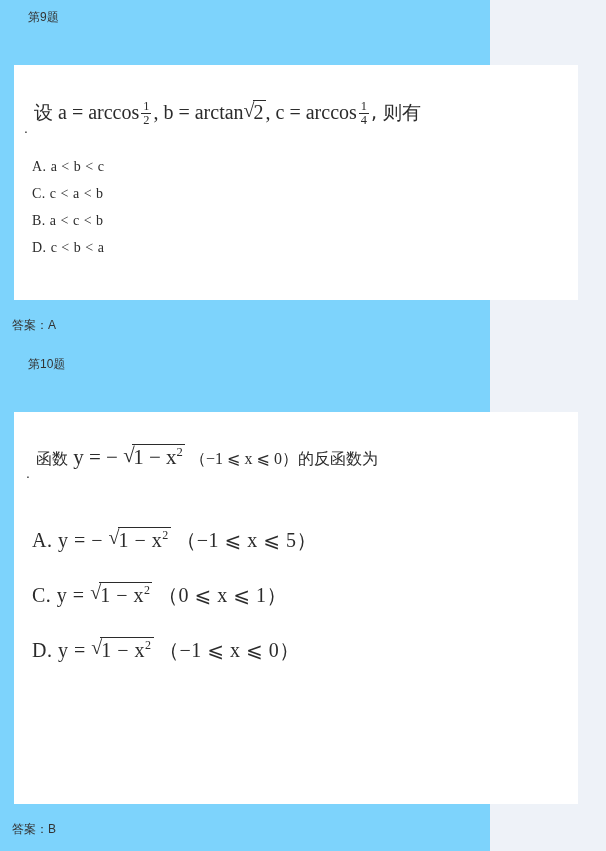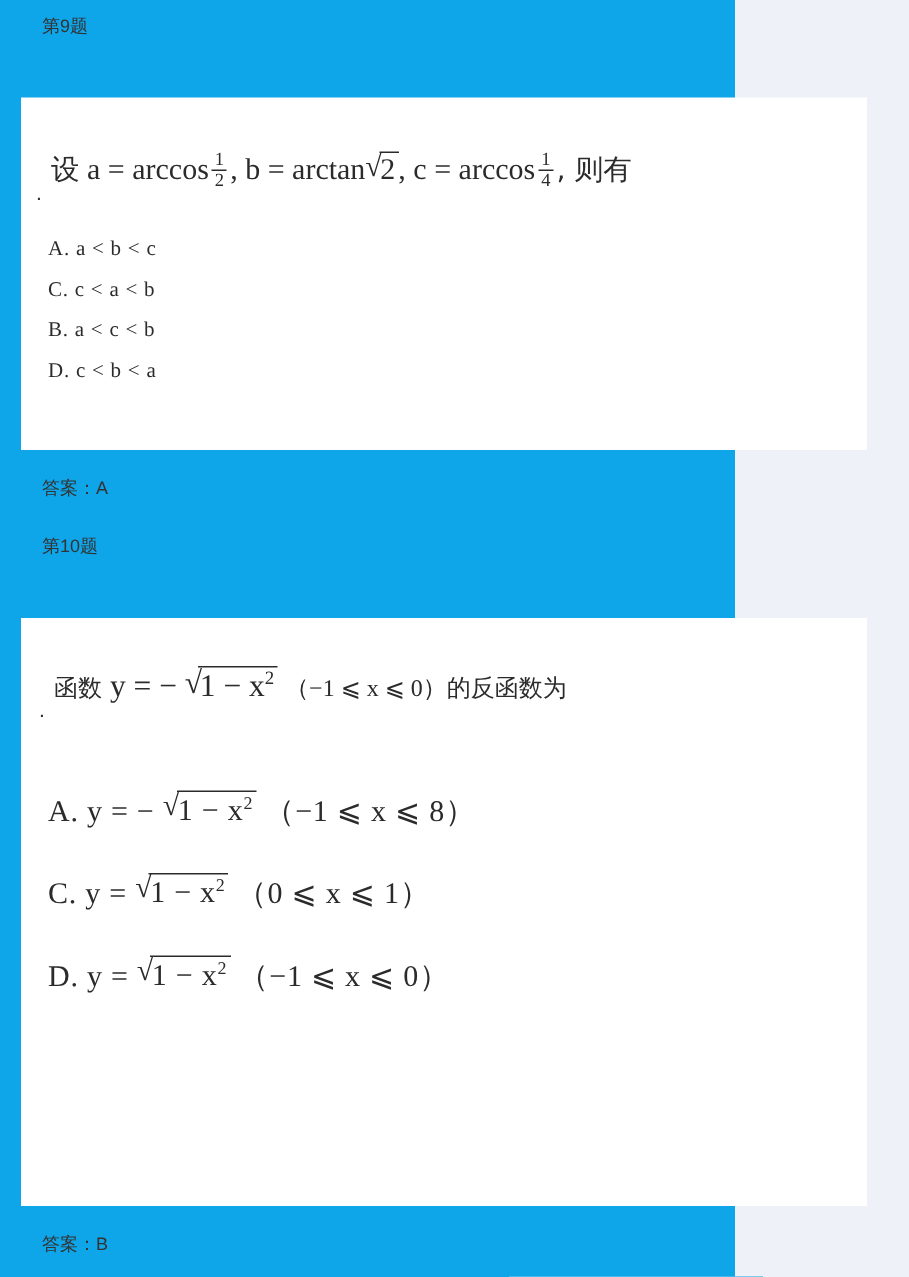--- a/index.html
+++ b/index.html
@@ -11,37 +11,37 @@
     height: 851px;
     background: #eef2f8;
     font-family: "Liberation Sans", sans-serif;
     color: #333;
     overflow: hidden;
   }
   .page {
     position: relative;
     width: 490px;
     height: 851px;
-    background: #0ea5e9;
+    background: #7dd3fc;
   }
 
   .q-label {
     font-size: 12px;
     color: #333;
     padding-left: 28px;
     line-height: 14px;
   }
 
   .q-label-1 { position: absolute; top: 10px; left: 0; }
   .q-label-2 { position: absolute; top: 357px; left: 0; }
 
   .answer {
     font-size: 12px;
     color: #333;
-    padding-left: 28px;
+    padding-left: 12px;
     line-height: 14px;
   }
   .answer-1 { position: absolute; top: 318px; left: 0; }
   .answer-2 { position: absolute; top: 822px; left: 0; }
 
   .card {
     position: absolute;
     left: 14px;
     width: 564px;
     background: #ffffff;
@@ -187,21 +187,21 @@
       <span>y = −</span>
       <span class="sqrt"><span class="rad"><span>1 − x</span><sup class="exp">2</sup></span></span>
       <span class="cn">（−1 ⩽ x ⩽ 0）的反函数为</span>
     </div>
 
     <div class="q2-opts">
       <div>
         <span>A.</span>
         <span>y = −</span>
         <span class="sqrt"><span class="rad"><span>1 − x</span><sup class="exp">2</sup></span></span>
-        <span>（−1 ⩽ x ⩽ 8）</span>
+        <span>（−1 ⩽ x ⩽ 5）</span>
       </div>
       <div>
         <span>C.</span>
         <span>y =</span>
         <span class="sqrt"><span class="rad"><span>1 − x</span><sup class="exp">2</sup></span></span>
         <span>（0 ⩽ x ⩽ 1）</span>
       </div>
       <div>
         <span>D.</span>
         <span>y =</span>

